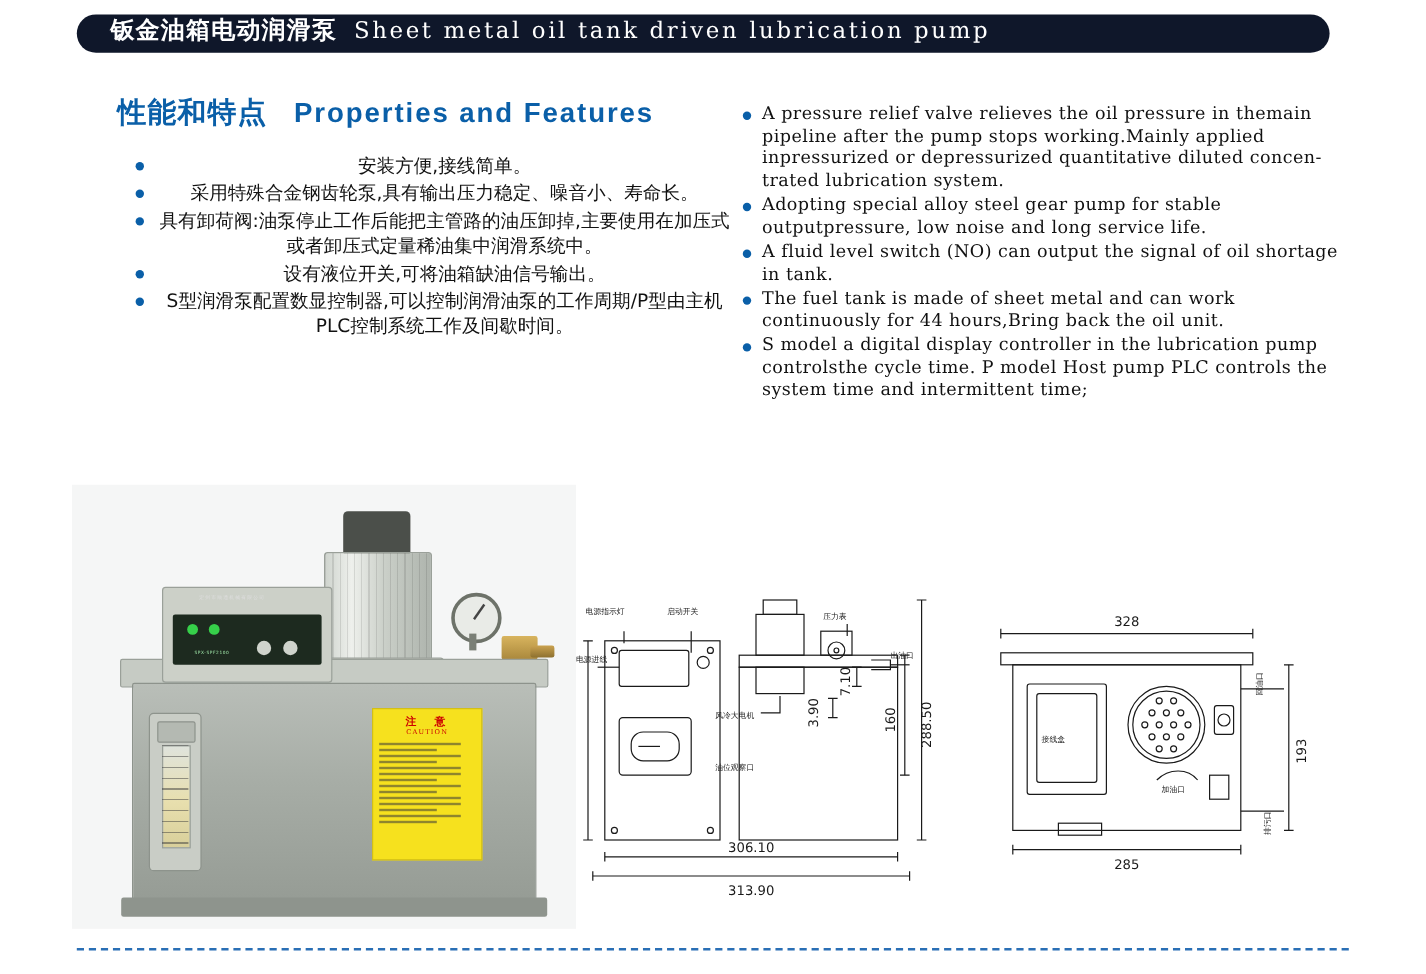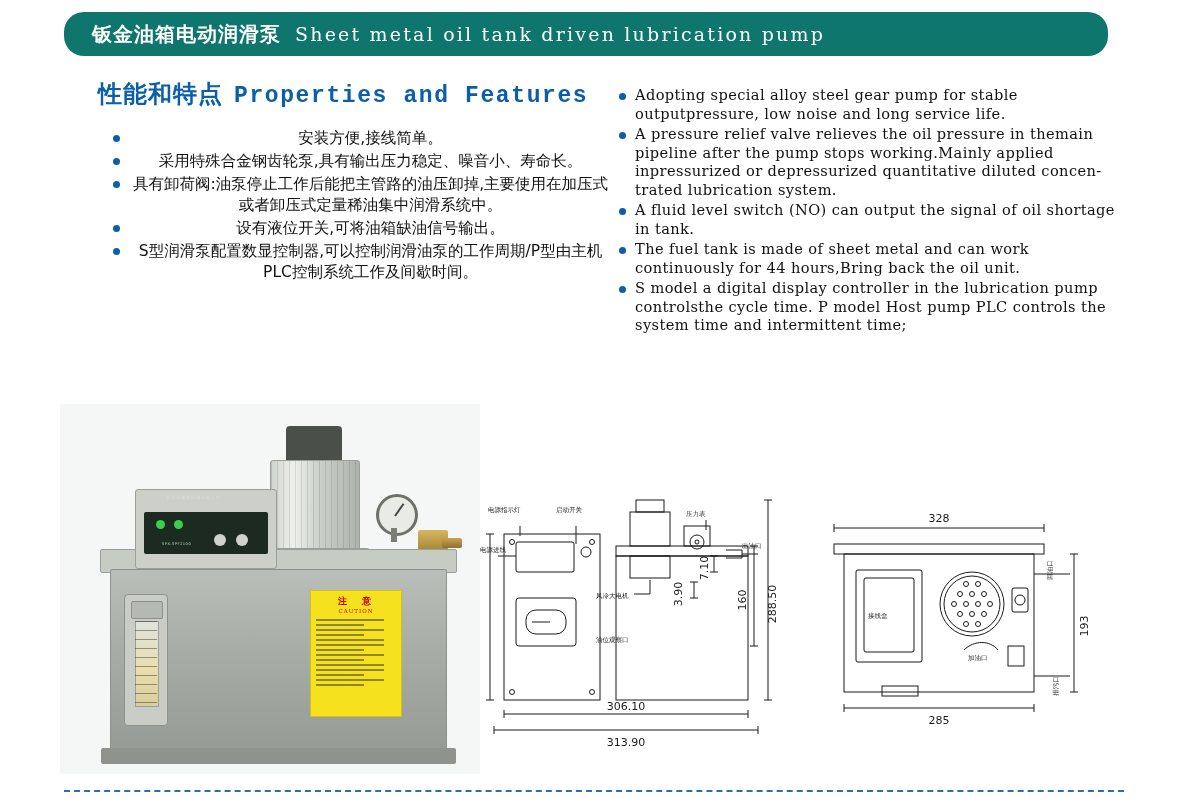--- a/index.html
+++ b/index.html
@@ -7,37 +7,37 @@
     width:1188px;height:812px;
     background:#ffffff;
     font-family:"Liberation Serif", serif;
     position:relative;
     overflow:hidden;
   }
   .page{position:relative;width:1188px;height:812px;}
 
   
   .banner{
-    position:absolute;left:64px;top:12px;width:1044px;height:44px;
-    background:#0f766e;border-radius:20px;
-    display:flex;align-items:center;
+    position:absolute;left:64px;top:12px;width:1044px;height:32px;
+    background:#0f172a;border-radius:20px;
+    display:flex;align-items:flex-start;
   }
   .banner-inner{
     display:flex;align-items:baseline;gap:14px;padding-left:28px;color:#fff;
   }
   .banner-cn{font-family:"DejaVu Sans",sans-serif;font-size:20px;font-weight:bold;letter-spacing:1px;}
   .banner-en{font-family:"DejaVu Serif",serif;font-size:19px;letter-spacing:2.2px;}
 
   
   .sec-title{
     position:absolute;left:98px;top:78px;
     color:#0a5fa8;white-space:nowrap;
   }
   .sec-title .cn{font-family:"DejaVu Sans",sans-serif;font-size:24px;font-weight:bold;letter-spacing:1px;}
-  .sec-title .en{font-family:Liberation Mono, monospace;font-size:23px;font-weight:bold;letter-spacing:1.6px;margin-left:11px;}
+  .sec-title .en{font-family:Liberation Sans, sans-serif;font-size:23px;font-weight:bold;letter-spacing:1.6px;margin-left:22px;}
 
   
   ul.blist{list-style:none;margin:0;padding:0;}
   ul.blist li{
     position:relative;padding-left:17px;margin-bottom:2px;
   }
   ul.blist li:before{
     content:"";position:absolute;left:1px;top:7px;
     width:7px;height:7px;border-radius:50%;background:#0a5fa8;
   }
@@ -188,22 +188,22 @@
 
   <ul class="blist col-cn">
     <li>安装方便,接线简单。</li>
     <li>采用特殊合金钢齿轮泵,具有输出压力稳定、噪音小、寿命长。</li>
     <li>具有卸荷阀:油泵停止工作后能把主管路的油压卸掉,主要使用在加压式或者卸压式定量稀油集中润滑系统中。</li>
     <li>设有液位开关,可将油箱缺油信号输出。</li>
     <li>S型润滑泵配置数显控制器,可以控制润滑油泵的工作周期/P型由主机PLC控制系统工作及间歇时间。</li>
   </ul>
 
   <ul class="blist col-en">
+    <li>A pressure relief valve relieves the oil pressure in themain pipeline after the pump stops working.Mainly applied inpressurized or depressurized quantitative diluted concen-trated lubrication system.</li>
     <li>Adopting special alloy steel gear pump for stable outputpressure, low noise and long service life.</li>
-    <li>A pressure relief valve relieves the oil pressure in themain pipeline after the pump stops working.Mainly applied inpressurized or depressurized quantitative diluted concen-trated lubrication system.</li>
     <li>A fluid level switch (NO) can output the signal of oil shortage in tank.</li>
     <li>The fuel tank is made of sheet metal and can work continuously for 44 hours,Bring back the oil unit.</li>
     <li>S model a digital display controller in the lubrication pump controlsthe cycle time. P model Host pump PLC controls the system time and intermittent time;</li>
   </ul>
 
   <div class="photo">
     <div class="motor-cap"></div>
     <div class="motor">
         <div class="motor-fins"></div>
       </div>

